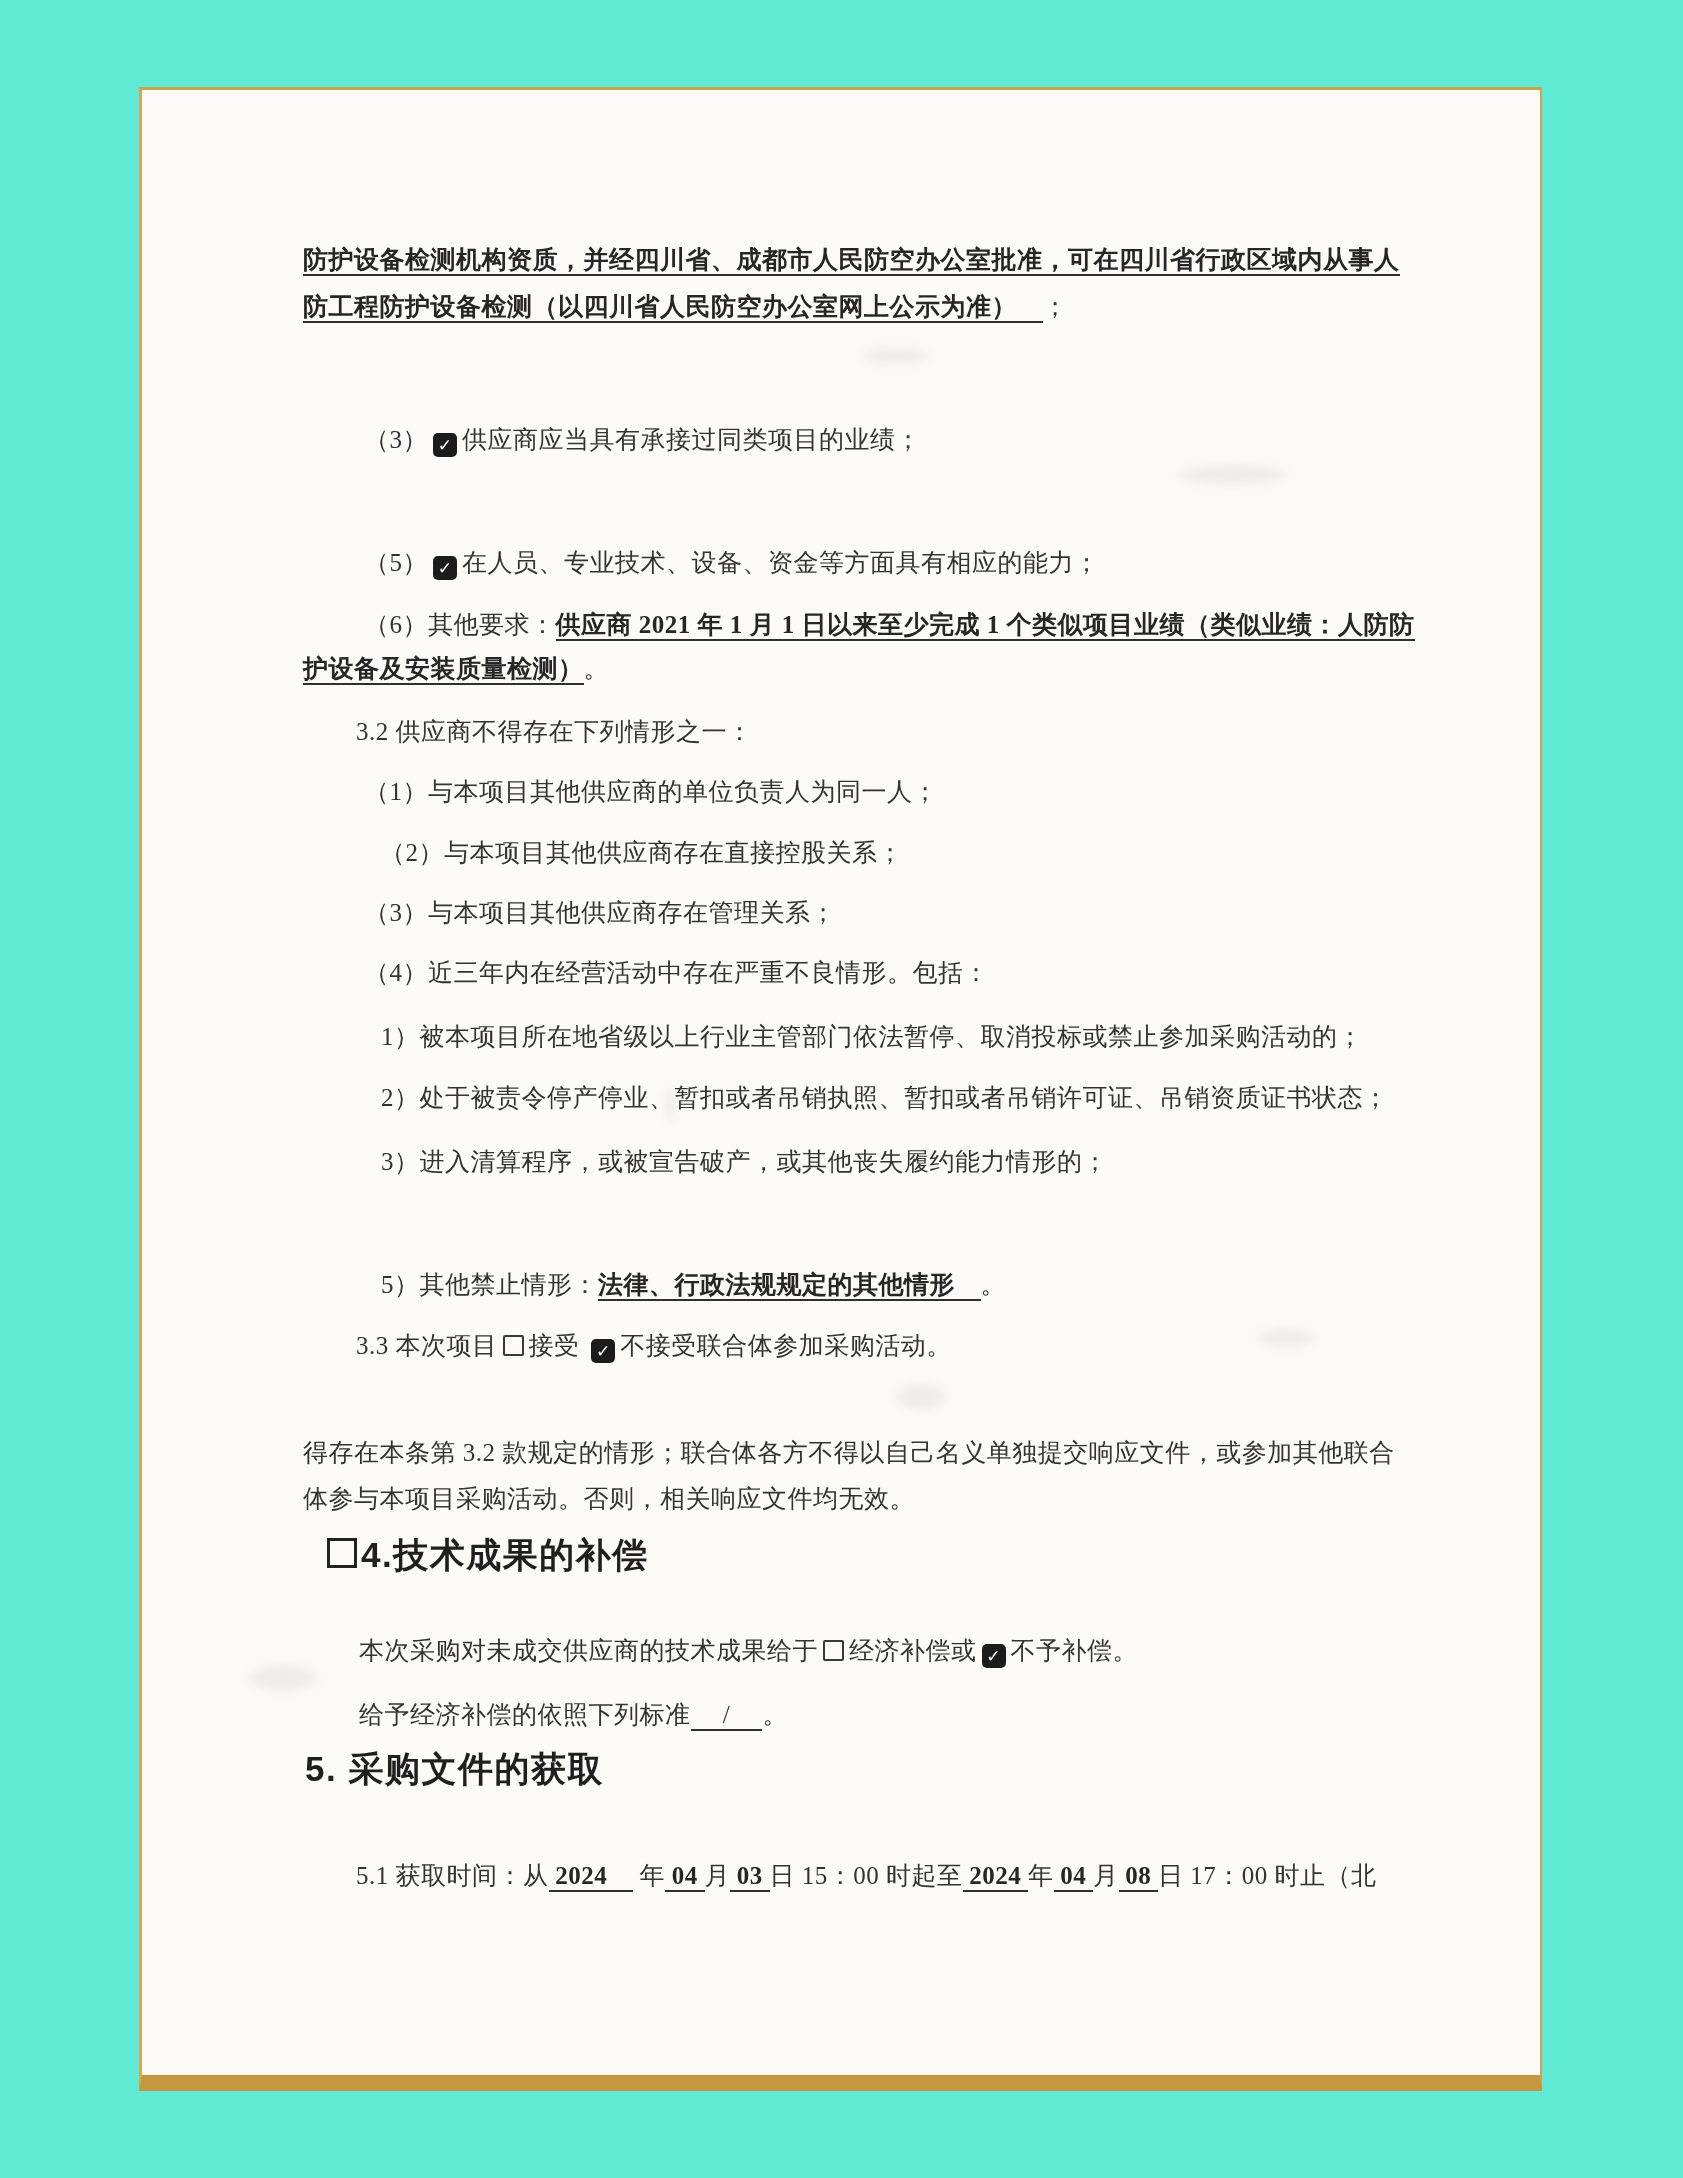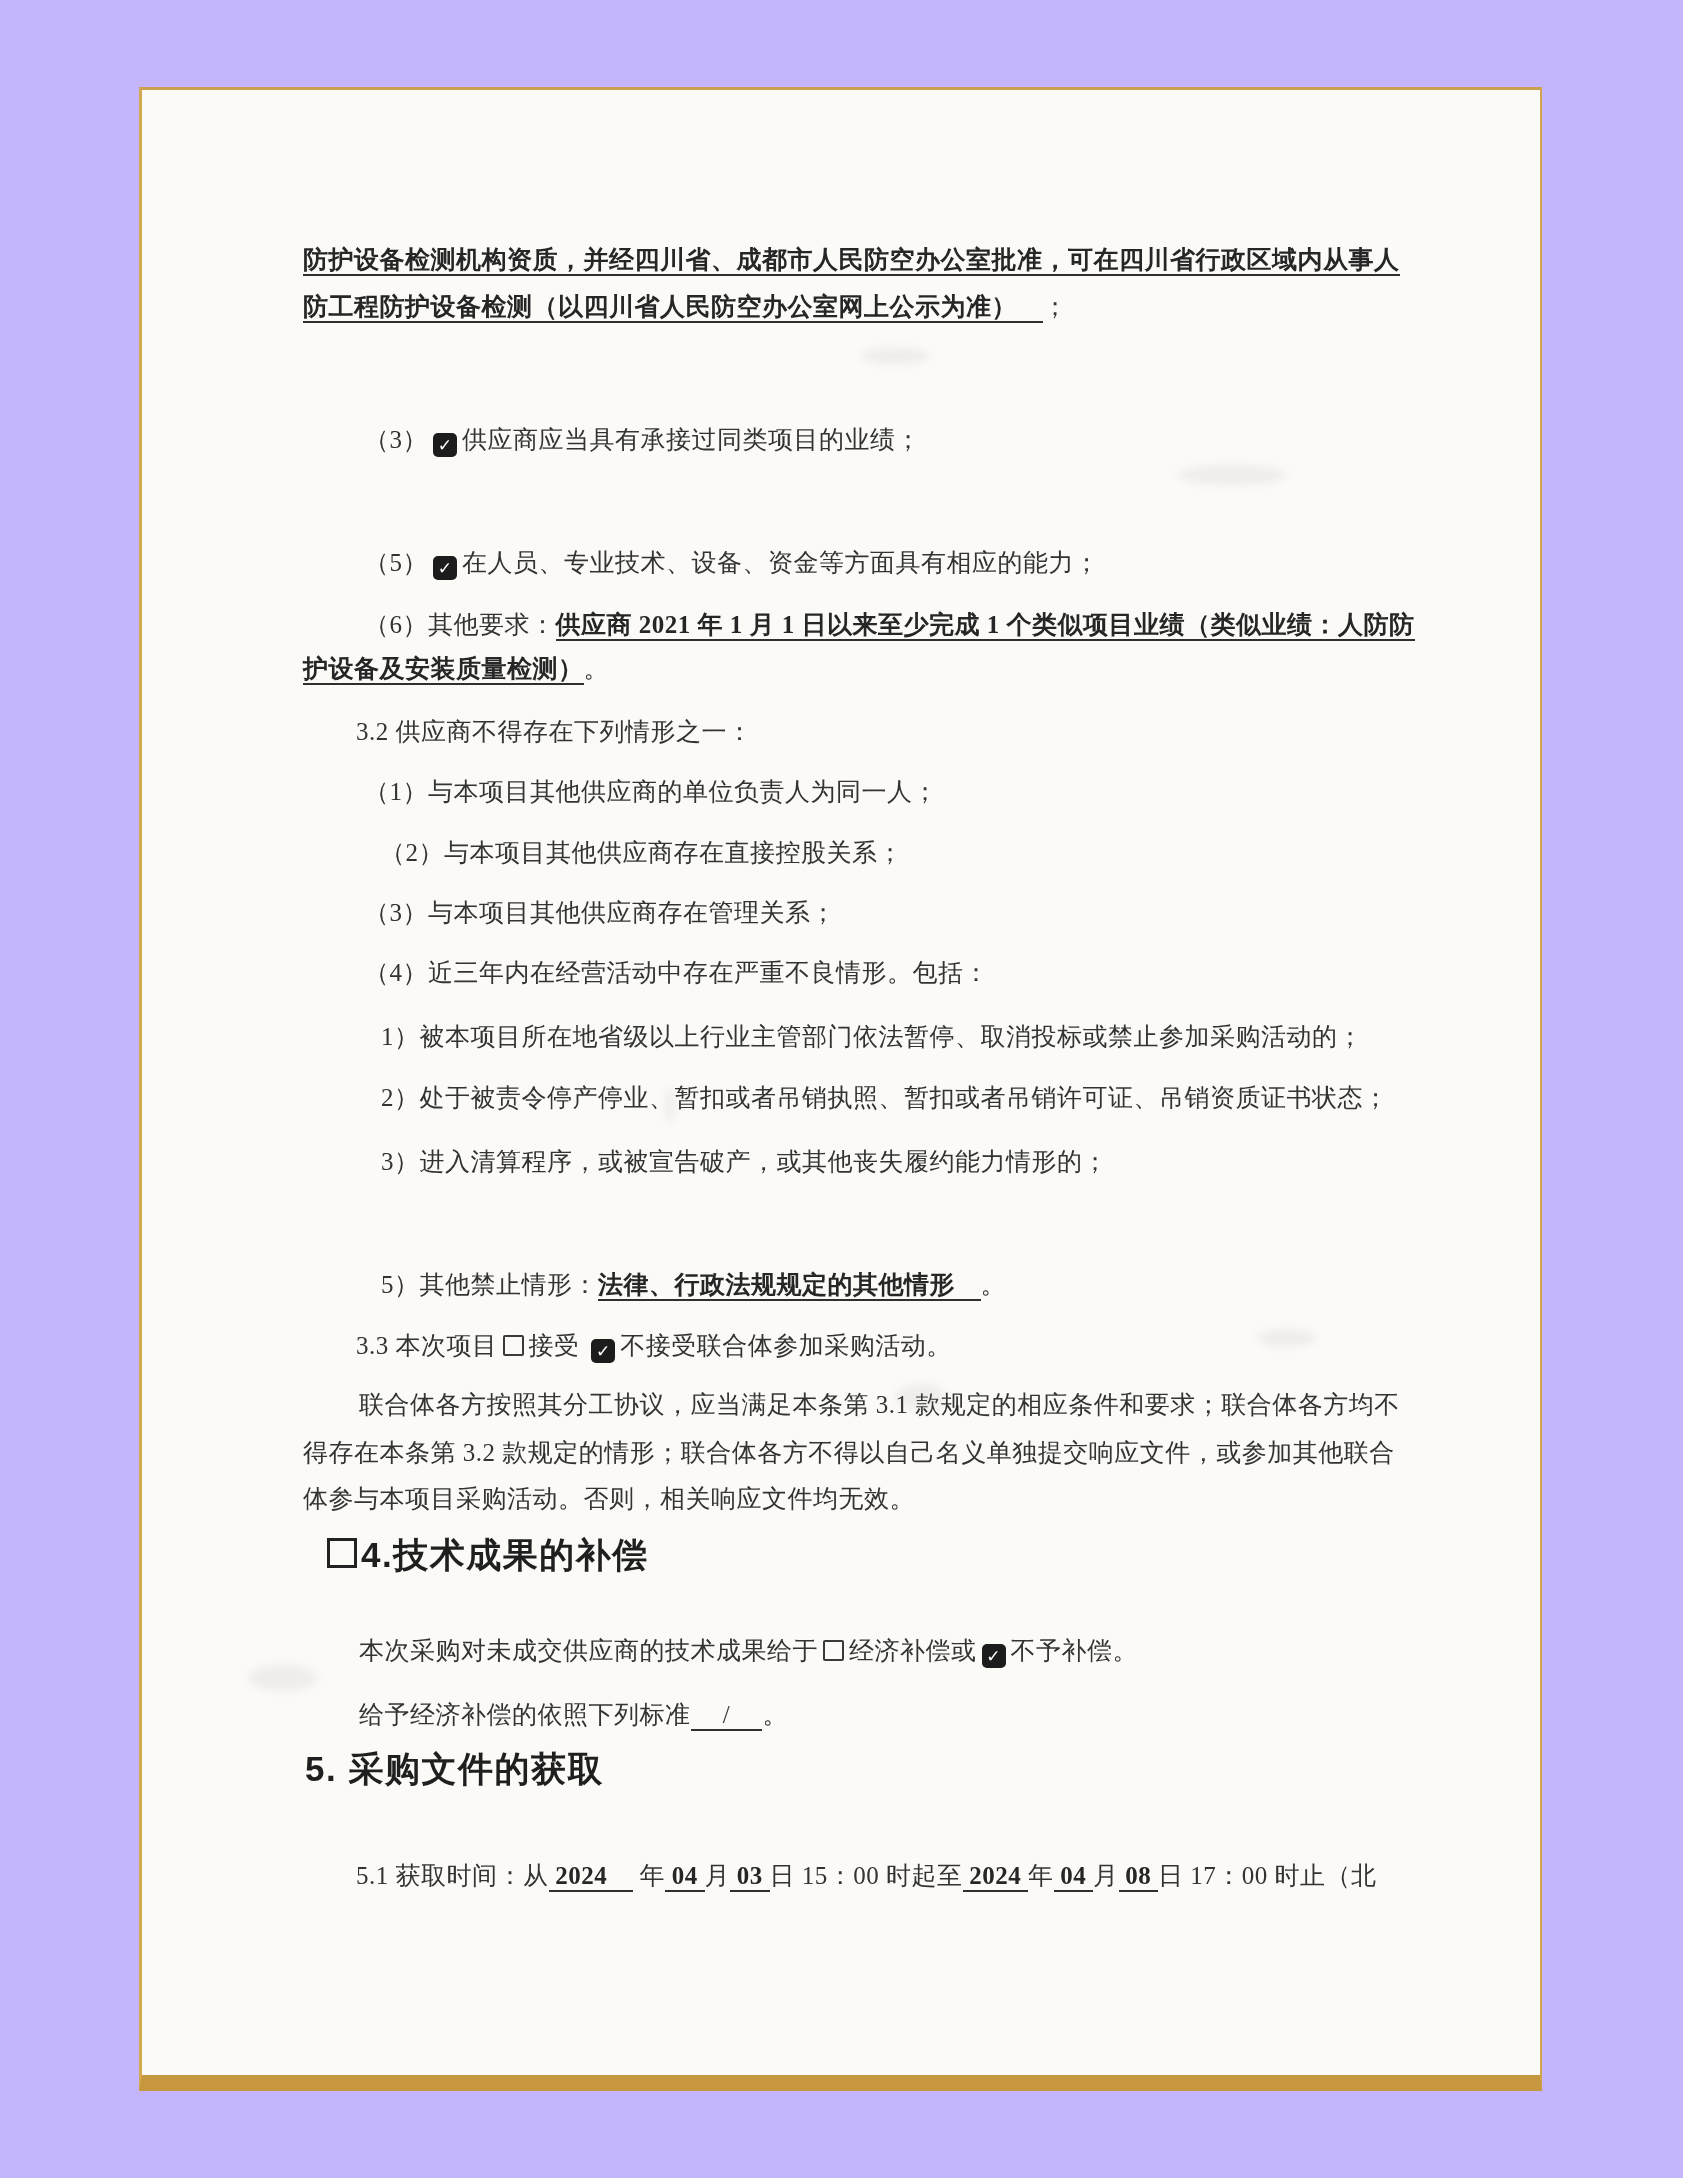--- a/index.html
+++ b/index.html
@@ -1,16 +1,16 @@
 <!DOCTYPE html>
 <html><head>
 <meta charset="utf-8">
 <style>
   html,body{margin:0;padding:0;background:#ffffff;}
-  #stage{position:relative;width:1683px;height:2178px;background:#c4b5fd;overflow:hidden;
+  #stage{position:relative;width:1683px;height:2178px;background:#5eead4;overflow:hidden;
          font-family:"Liberation Serif","DejaVu Serif",serif;}
   #paper{position:absolute;left:139px;top:87px;width:1403px;height:2004px;
          background:#fbfaf7;box-sizing:border-box;
          border-left:3px solid #d2a94f;border-top:3px solid #c9a04f;
          border-right:2px solid #cfa64b;border-bottom:16px solid #c6973f;}
   .line{position:absolute;font-size:25px;line-height:34px;color:#333333;
         letter-spacing:0.5px;white-space:nowrap;}
   .s-n{}
   .s-bu{font-weight:bold;color:#262626;border-bottom:2px solid #2f2f2f;padding-bottom:1px;}
   .s-u{border-bottom:2px solid #2f2f2f;padding-bottom:1px;}
@@ -43,21 +43,20 @@
       <div class="line" style="left: 356px; top: 715px;"><span class="s-n">3.2 供应商不得存在下列情形之一：</span></div>
       <div class="line" style="left: 364px; top: 775px;"><span class="s-n">（1）与本项目其他供应商的单位负责人为同一人；</span></div>
       <div class="line" style="left: 380px; top: 836px;"><span class="s-n">（2）与本项目其他供应商存在直接控股关系；</span></div>
       <div class="line" style="left: 364px; top: 896px; text-align: center;"><span class="s-n">（3）与本项目其他供应商存在管理关系；</span></div>
       <div class="line" style="left: 364px; top: 956px;"><span class="s-n">（4）近三年内在经营活动中存在严重不良情形。包括：</span></div>
       <div class="line" style="left: 381px; top: 1020px;"><span class="s-n">1）被本项目所在地省级以上行业主管部门依法暂停、取消投标或禁止参加采购活动的；</span></div>
       <div class="line" style="left: 381px; top: 1081px;"><span class="s-n">2）处于被责令停产停业、暂扣或者吊销执照、暂扣或者吊销许可证、吊销资质证书状态；</span></div>
       <div class="line" style="left: 381px; top: 1145px;"><span class="s-n">3）进入清算程序，或被宣告破产，或其他丧失履约能力情形的；</span></div>
       <div class="line" style="left: 381px; top: 1268px;"><span class="s-n">5）其他禁止情形：</span><span class="s-bu">法律、行政法规规定的其他情形　</span><span class="s-n">。</span></div>
       <div class="line" style="left: 356px; top: 1329px;"><span class="s-n">3.3 本次项目</span><span class="cb cb-empty"></span><span class="s-n">接受 </span><span class="cb cb-checked"></span><span class="s-n">不接受联合体参加采购活动。</span></div>
-      <div class="line" style="left: 359px; top: 1388px;"><span class="s-n">联合体各方按照其分工协议，应当满足本条第 3.1 款规定的相应条件和要求；联合体各方均不</span></div>
       <div class="line" style="left: 303px; top: 1436px;"><span class="s-n">得存在本条第 3.2 款规定的情形；联合体各方不得以自己名义单独提交响应文件，或参加其他联合</span></div>
       <div class="line" style="left: 303px; top: 1482px;"><span class="s-n">体参与本项目采购活动。否则，相关响应文件均无效。</span></div>
       <div class="line heading" style="left: 307px; top: 1538px; margin-left: 20px;"><span class="hbox"></span><span class="s-h">4.技术成果的补偿</span></div>
       <div class="line" style="left: 359px; top: 1634px;"><span class="s-n">本次采购对未成交供应商的技术成果给于</span><span class="cb cb-empty"></span><span class="s-n">经济补偿或</span><span class="cb cb-checked"></span><span class="s-n">不予补偿。</span></div>
       <div class="line" style="left: 359px; top: 1698px;"><span class="s-n">给予经济补偿的依照下列标准</span><span class="s-u">　 / 　</span><span class="s-n">。</span></div>
       <div class="line heading" style="left: 305px; top: 1752px;"><span class="s-h">5. 采购文件的获取</span></div>
       <div class="line" style="left: 356px; top: 1859px;"><span class="s-n">5.1 获取时间：从</span><span class="s-bu"> 2024　</span><span class="s-n"> 年</span><span class="s-bu"> 04 </span><span class="s-n"> 月</span><span class="s-bu"> 03 </span><span class="s-n"> 日 15：00 时起至</span><span class="s-bu"> 2024 </span><span class="s-n"> 年</span><span class="s-bu"> 04 </span><span class="s-n"> 月</span><span class="s-bu"> 08 </span><span class="s-n"> 日 17：00 时止（北</span></div>
     </div>
   <div class="artifact" style="left:861px;top:348px;width:69px;height:16px;"></div>
   <div class="artifact" style="left:1178px;top:465px;width:109px;height:20px;"></div>

